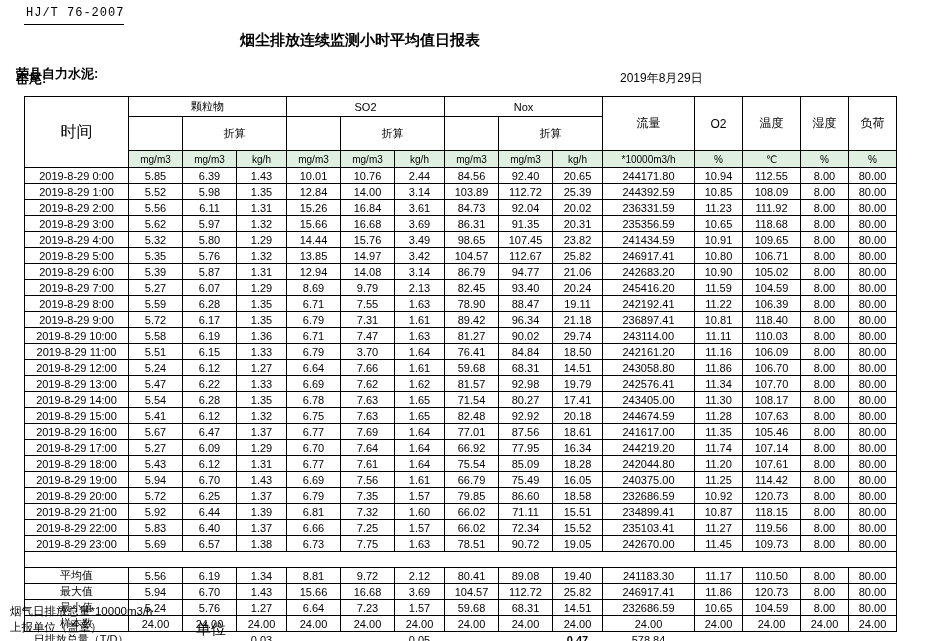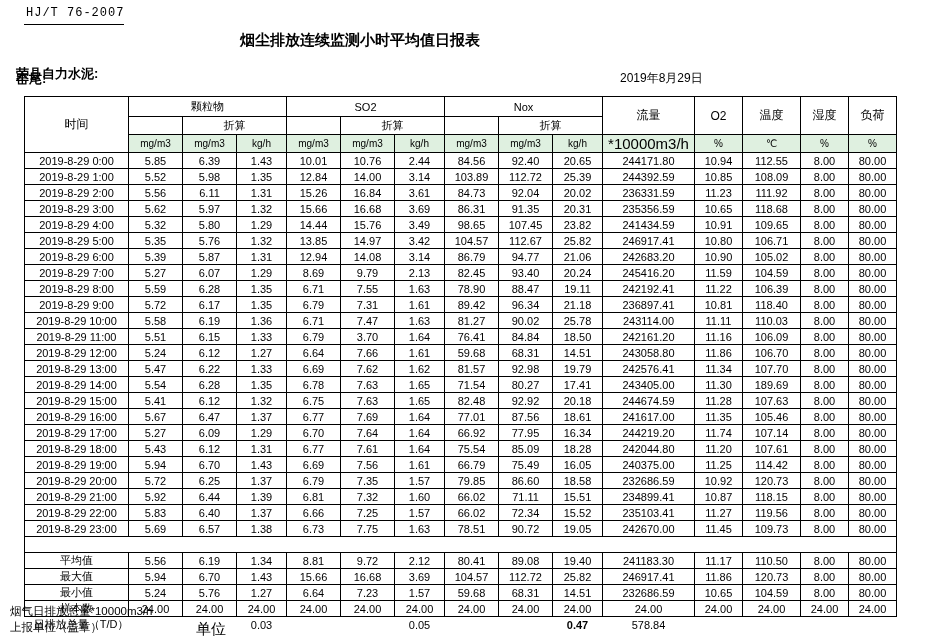--- a/index.html
+++ b/index.html
@@ -6,21 +6,21 @@
   body{width:932px;height:641px;font-family:"Liberation Sans","DejaVu Sans",sans-serif;color:#000;position:relative;overflow:hidden;}
   .std-code{position:absolute;left:26px;top:6px;font-size:12px;letter-spacing:1px;font-family:Liberation Mono, monospace;}
   .std-rule{position:absolute;left:24px;top:24px;width:100px;height:1px;background:#000;}
   .doc-title{position:absolute;left:0;top:31px;width:720px;text-align:center;font-size:15px;font-weight:bold;}
   .company{position:absolute;left:16px;top:52px;font-size:13px;font-weight:bold;margin-top:13px;}
   .kiln{position:absolute;left:16px;top:70px;font-size:13px;font-weight:bold;}
   .date{position:absolute;left:620px;top:70px;font-size:12px;}
   table.rep{position:absolute;left:24px;top:96px;border-collapse:collapse;table-layout:fixed;}
   table.rep td,table.rep th{border:1px solid #000;font-size:11px;text-align:center;padding:0;height:15px;font-weight:normal;}
   .grp{height:20px;}
-  .sub{height:18px;}
+  .sub{height:34px;}
   .hdr-unit{background:#dff0e0;height:17px;}
   .timecell{text-align:right;padding-right:6px;}
   .numcell{text-align:center;}
   .blankrow td{height:9px;border:1px solid #000;}
   .sumlabel{text-align:center;}
   .footer1{position:absolute;left:10px;top:604px;font-size:11.5px;}
   .footer2{position:absolute;left:10px;top:620px;font-size:11.5px;}
   .footer2b{position:absolute;left:196px;top:620px;font-size:15px;}
   .dayrow td{height:16px;}
 </style>
@@ -47,21 +47,21 @@
       <col style="width:54px">
       <col style="width:50px">
     <col style="width:92px">
     <col style="width:48px">
       <col style="width:58px">
       <col style="width:48px">
       <col style="width:48px">
   </colgroup>
   <tbody>
     <tr class="grp">
-      <td rowspan="3" style="font-size:12px">时间</td>
+      <td rowspan="3" style="font-size:16px">时间</td>
       <td colspan="3">颗粒物</td>
       <td colspan="3">SO2</td>
       <td colspan="3">Nox</td>
       <td rowspan="2" style="font-size:12px">流量</td>
       <td rowspan="2" style="font-size:12px">O2</td>
       <td rowspan="2" style="font-size:12px">温度</td>
       <td rowspan="2" style="font-size:12px">湿度</td>
       <td rowspan="2" style="font-size:12px">负荷</td>
     </tr>
     <tr class="sub">
@@ -75,21 +75,21 @@
     <tr id="unit-row" class="hdr-unit">
         <td class="hdr-unit" style="font-size: 10px;">mg/m3</td>
         <td class="hdr-unit" style="font-size: 10px;">mg/m3</td>
         <td class="hdr-unit" style="font-size: 10px;">kg/h</td>
         <td class="hdr-unit" style="font-size: 10px;">mg/m3</td>
         <td class="hdr-unit" style="font-size: 10px;">mg/m3</td>
         <td class="hdr-unit" style="font-size: 10px;">kg/h</td>
         <td class="hdr-unit" style="font-size: 10px;">mg/m3</td>
         <td class="hdr-unit" style="font-size: 10px;">mg/m3</td>
         <td class="hdr-unit" style="font-size: 10px;">kg/h</td>
-        <td class="hdr-unit" style="font-size: 15px;">*10000m3/h</td>
+        <td class="hdr-unit" style="font-size: 10px;">*10000m3/h</td>
         <td class="hdr-unit" style="font-size: 10px;">%</td>
         <td class="hdr-unit" style="font-size: 10px;">℃</td>
         <td class="hdr-unit" style="font-size: 10px;">%</td>
         <td class="hdr-unit" style="font-size: 10px;">%</td>
       </tr>
     </tbody>
     <tbody id="data-rows">
       <tr class="dayrow">
         <td class="timecell">2019-8-29 0:00</td>
         <td class="numcell">5.85</td>
@@ -263,21 +263,21 @@
       <tr class="dayrow">
         <td class="timecell">2019-8-29 10:00</td>
         <td class="numcell">5.58</td>
         <td class="numcell">6.19</td>
         <td class="numcell">1.36</td>
         <td class="numcell">6.71</td>
         <td class="numcell">7.47</td>
         <td class="numcell">1.63</td>
         <td class="numcell">81.27</td>
         <td class="numcell">90.02</td>
-        <td class="numcell">25.78</td>
+        <td class="numcell">29.74</td>
         <td class="numcell">243114.00</td>
         <td class="numcell">11.11</td>
         <td class="numcell">110.03</td>
         <td class="numcell">8.00</td>
         <td class="numcell">80.00</td>
       </tr>
       <tr class="dayrow">
         <td class="timecell">2019-8-29 11:00</td>
         <td class="numcell">5.51</td>
         <td class="numcell">6.15</td>
@@ -334,21 +334,21 @@
         <td class="numcell">6.28</td>
         <td class="numcell">1.35</td>
         <td class="numcell">6.78</td>
         <td class="numcell">7.63</td>
         <td class="numcell">1.65</td>
         <td class="numcell">71.54</td>
         <td class="numcell">80.27</td>
         <td class="numcell">17.41</td>
         <td class="numcell">243405.00</td>
         <td class="numcell">11.30</td>
-        <td class="numcell">189.69</td>
+        <td class="numcell">108.17</td>
         <td class="numcell">8.00</td>
         <td class="numcell">80.00</td>
       </tr>
       <tr class="dayrow">
         <td class="timecell">2019-8-29 15:00</td>
         <td class="numcell">5.41</td>
         <td class="numcell">6.12</td>
         <td class="numcell">1.32</td>
         <td class="numcell">6.75</td>
         <td class="numcell">7.63</td>

